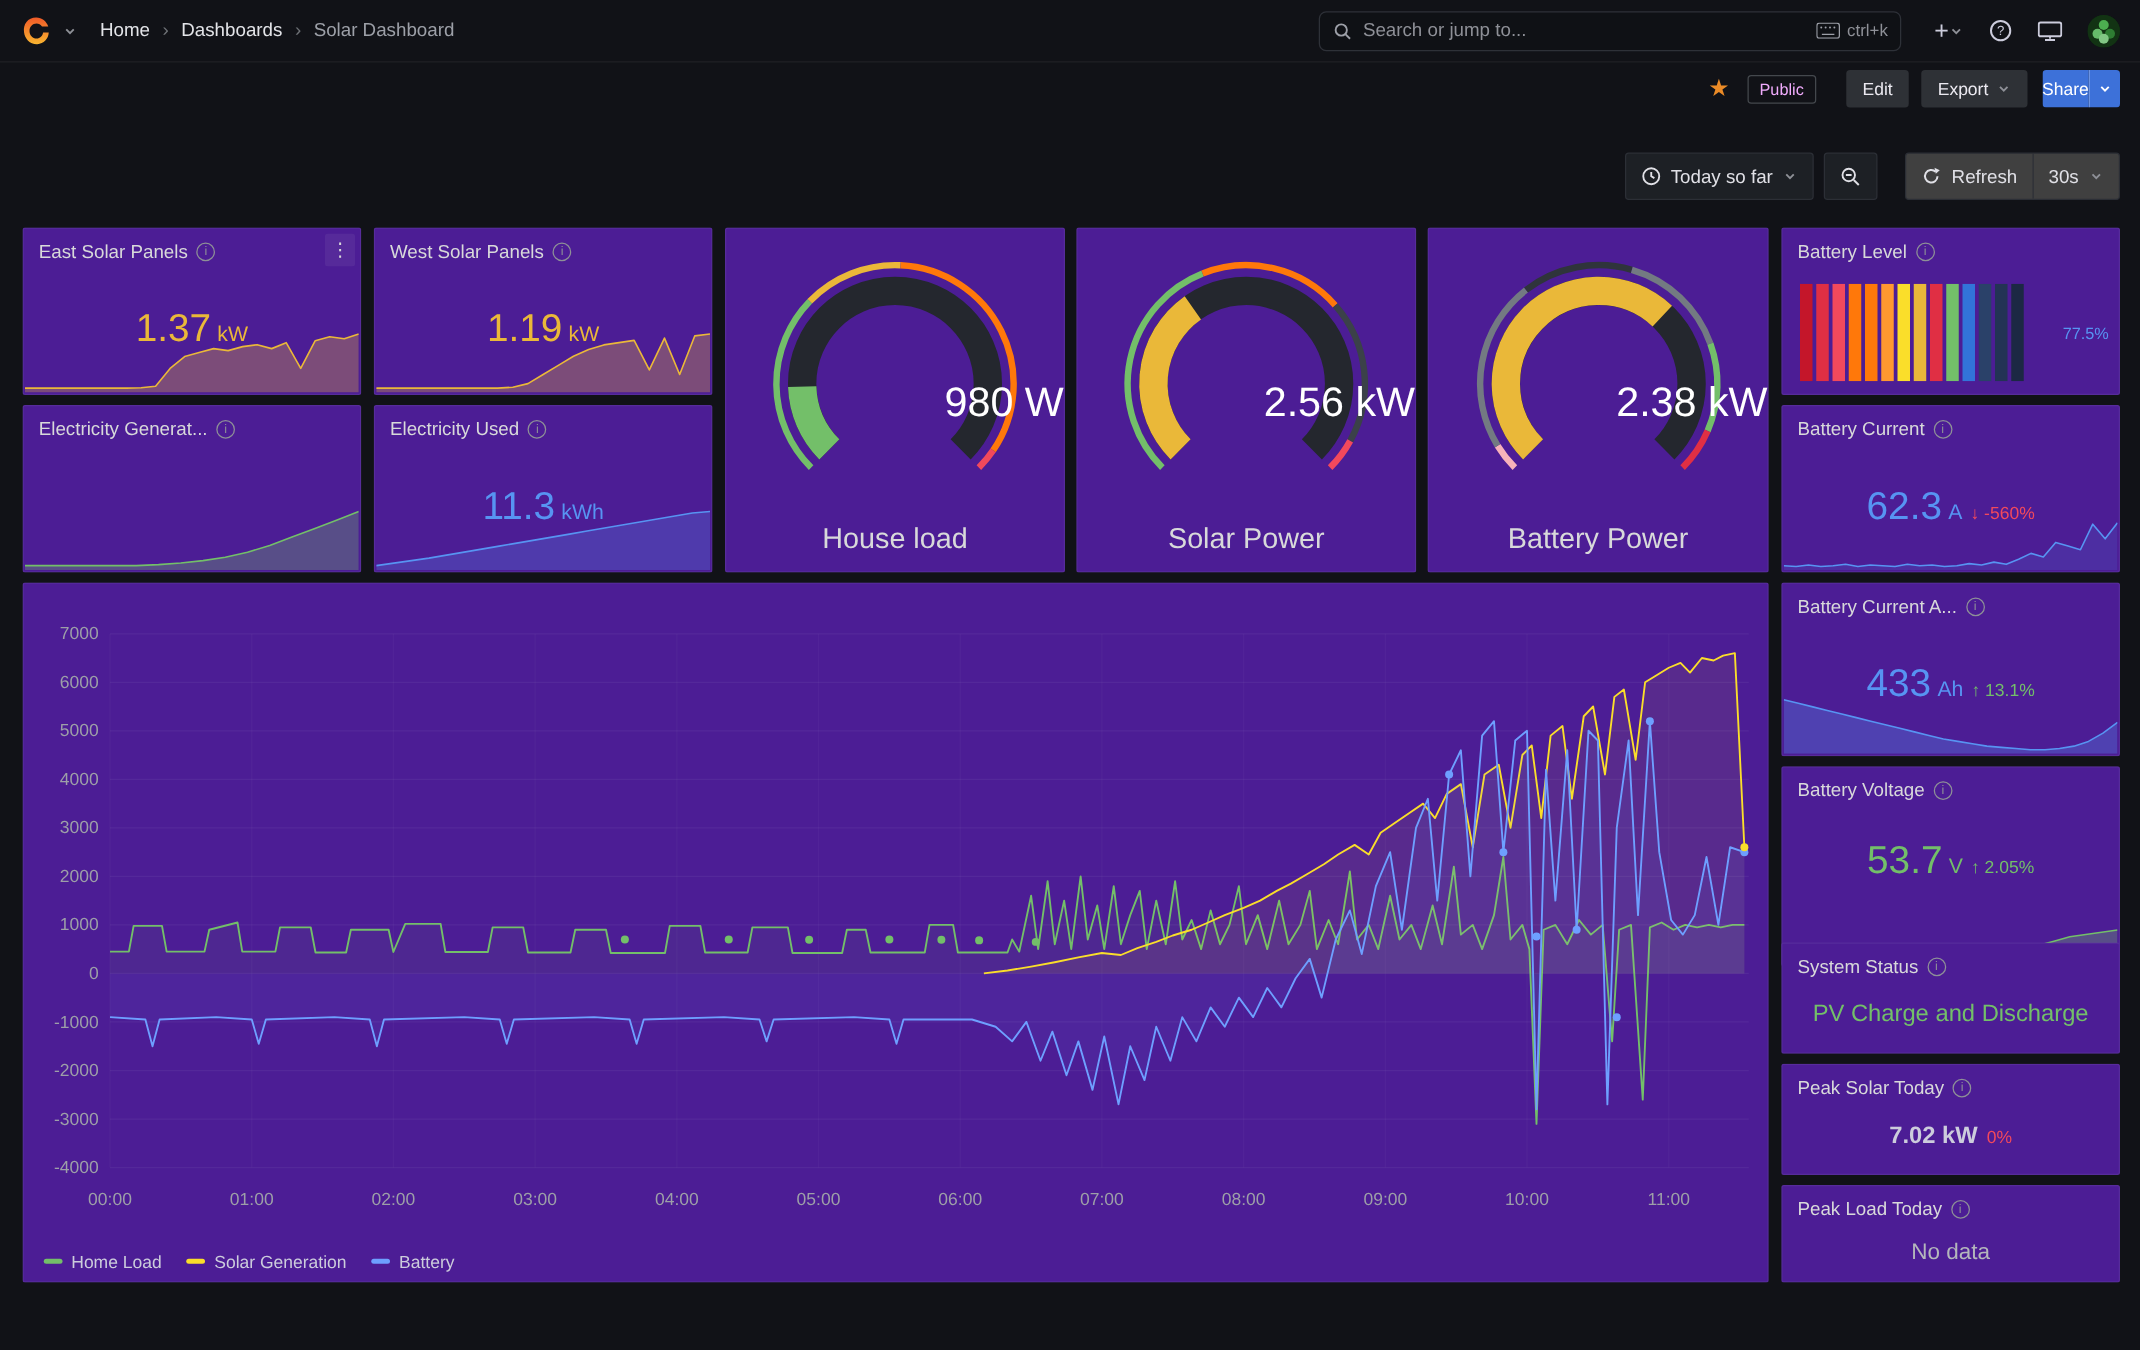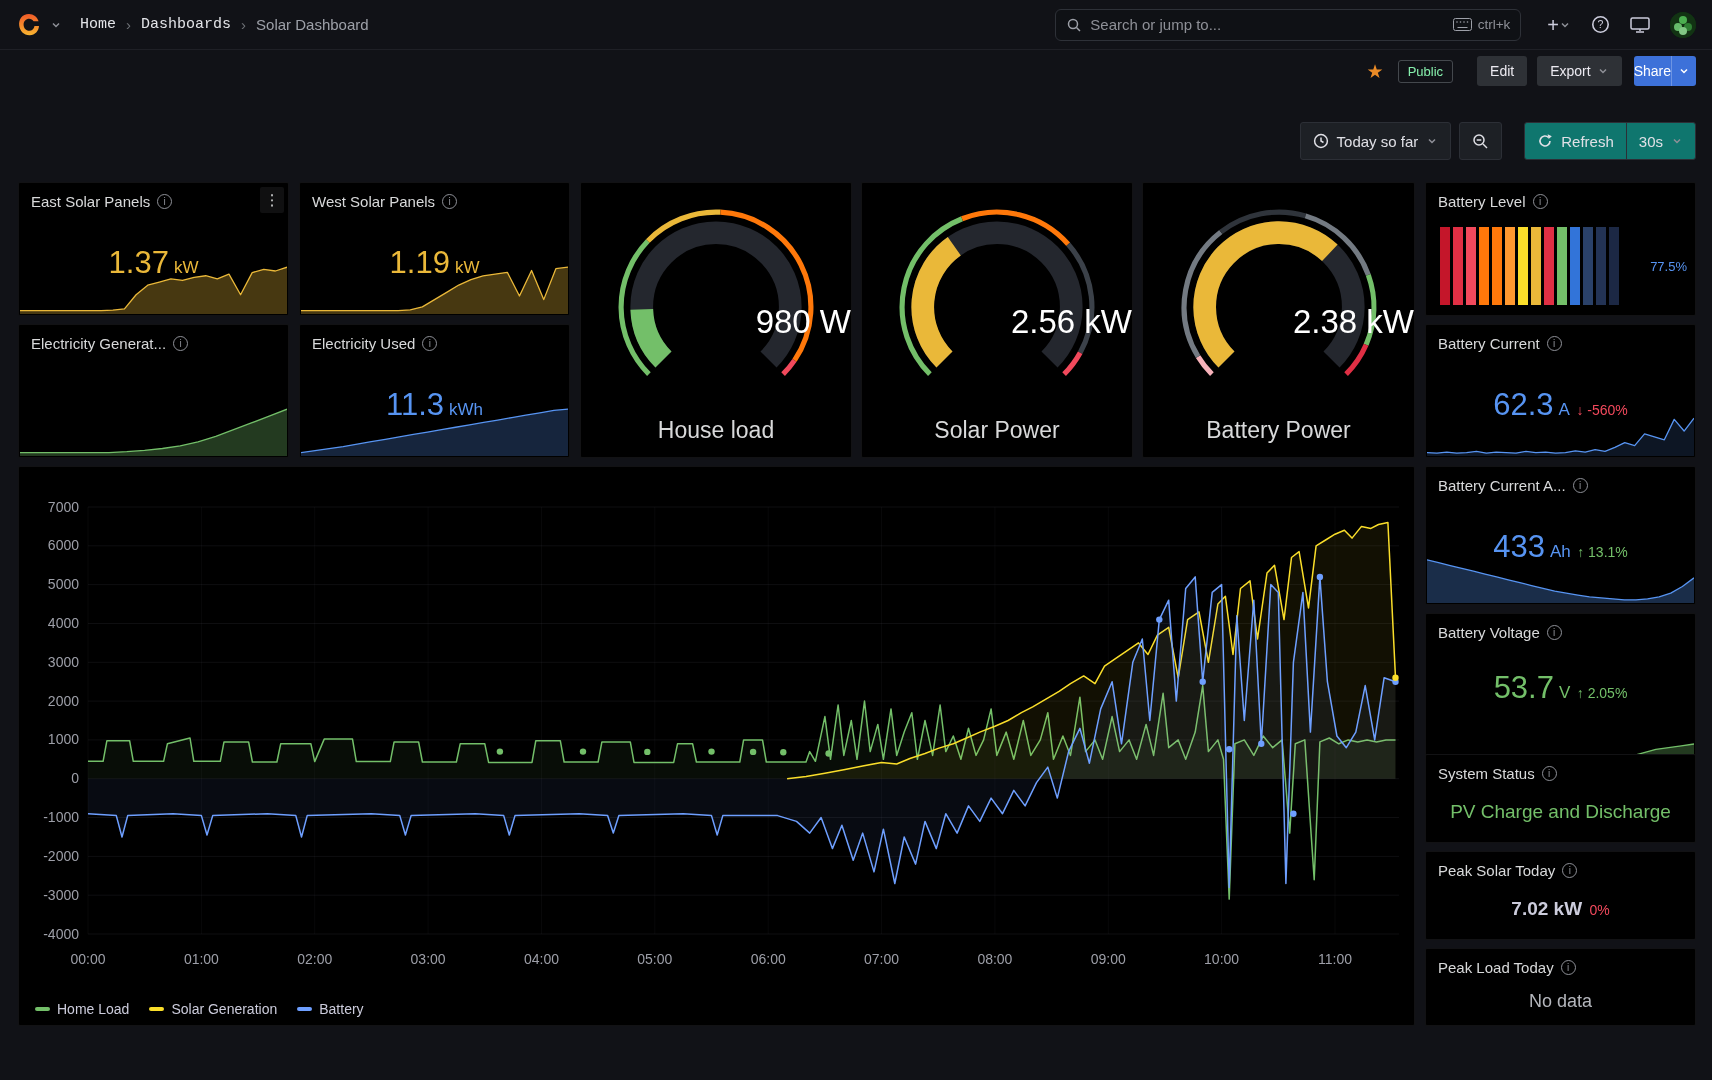--- a/index.html
+++ b/index.html
@@ -9,51 +9,51 @@
     background:#111217; color:#ccccdc; overflow:hidden; position:relative;
     font-family:"Liberation Sans", sans-serif;
   }
   
   .topnav{position:absolute;top:0;left:0;right:0;height:50px;display:flex;align-items:center;
     padding:0 16px;border-bottom:1px solid rgba(204,204,220,0.08);background:#111217;z-index:5;}
   .nav-left{flex:1;display:flex;align-items:center;gap:8px;}
   .logo{display:flex;align-items:center;cursor:pointer;}
   .chev{display:inline-flex;align-items:center;color:#8e9097;}
   .breadcrumb{display:flex;align-items:center;gap:10px;margin-left:10px;font-size:15px;}
-  .breadcrumb a{color:#e3e4e8;text-decoration:none;cursor:pointer;font-family:Liberation Mono, monospace;}
+  .breadcrumb a{color:#e3e4e8;text-decoration:none;cursor:pointer;}
   .breadcrumb .sep{color:#6e7176;font-size:15px;}
   .crumb-current{color:#9da0a8;text-align:center;}
   .searchbox{width:466px;height:32px;background:#0f1115;border:1px solid #2e3138;border-radius:6px;
     display:flex;align-items:center;padding:0 10px;gap:8px;cursor:text;}
   .searchbox .placeholder{color:#8e9097;font-size:15px;flex:1;}
   .shortcut{display:flex;align-items:center;gap:6px;color:#8e9097;font-size:13.5px;}
   .nav-right{display:flex;align-items:center;gap:20px;margin-left:26px;}
   .nav-ic{display:flex;align-items:center;color:#ccccdc;cursor:pointer;}
   .plus{font-size:20px;color:#ccccdc;line-height:1;}
   .avatar{width:26px;height:26px;border-radius:50%;overflow:hidden;background:#0c2b13;display:flex;align-items:center;justify-content:center;}
   
   .subnav{position:absolute;top:56px;right:16px;display:flex;align-items:center;gap:10px;z-index:4;}
   .star{color:#eb8b27;font-size:19px;line-height:1;cursor:pointer;margin-right:4px;}
-  .badge{border:1px solid #44484d;color:#86efac;font-size:13px;border-radius:3px;padding:3px 9px;cursor:pointer;}
+  .badge{border:1px solid #44484d;color:#f0abfc;font-size:13px;border-radius:3px;padding:3px 9px;cursor:pointer;}
   .btn{background:#2e3136;border:none;color:#eceaf1;font-size:14px;height:30px;padding:0 13px;border-radius:3px;
     display:inline-flex;align-items:center;gap:6px;cursor:pointer;font-family:inherit;}
   .btn.first{margin-left:14px;}
   .share-btn{display:flex;height:30px;border-radius:3px;overflow:hidden;cursor:pointer;margin-left:2px;}
   .share-main{background:#3d71d9;color:#fff;font-size:14px;display:flex;align-items:center;padding:0 0;}
   .share-caret{background:#3d71d9;border-left:1px solid rgba(255,255,255,0.25);display:flex;align-items:center;padding:0 6px;color:#fff;}
   
   .timebar{position:absolute;top:122px;right:16px;display:flex;align-items:center;gap:8px;z-index:4;}
   .tb-btn{background:#1d2025;border:1px solid #2c2f36;color:#e0e0e6;height:38px;border-radius:3px;
     display:inline-flex;align-items:center;gap:8px;padding:0 12px;font-size:15px;cursor:pointer;font-family:inherit;}
-  .tb-group{display:flex;height:38px;border:1px solid #2c2f36;border-radius:3px;overflow:hidden;margin-left:14px;background:#0f766e;}
+  .tb-group{display:flex;height:38px;border:1px solid #2c2f36;border-radius:3px;overflow:hidden;margin-left:14px;background:#404040;}
   .tb-group .seg{background:transparent;border:none;color:#e0e0e6;display:inline-flex;align-items:center;gap:8px;
     padding:0 12px;font-size:15px;cursor:pointer;font-family:inherit;}
   .tb-group .seg + .seg{border-left:1px solid #2c2f36;}
   
-  .panel{position:absolute;background:#000000;border:1px solid rgba(204,204,220,0.09);border-radius:2px;}
+  .panel{position:absolute;background:#4c1d95;border:1px solid rgba(204,204,220,0.09);border-radius:2px;}
   .p-head{position:absolute;top:8px;left:12px;right:8px;display:flex;align-items:center;gap:7px;height:20px;}
   .p-title{font-size:15px;color:#d8d9da;white-space:nowrap;cursor:pointer;}
   .i-info{width:15px;height:15px;border:1.4px solid #8e9097;border-radius:50%;color:#8e9097;font-size:10px;
     display:inline-flex;align-items:center;justify-content:center;cursor:pointer;font-style:normal;flex:none;}
   .kebab{position:absolute;top:4px;right:4px;width:24px;height:26px;background:rgba(204,204,220,0.08);border-radius:2px;
     color:#d8d9da;font-size:15px;display:flex;align-items:center;justify-content:center;cursor:pointer;}
   .stat-value{position:absolute;top:62px;left:0;right:0;text-align:center;white-space:nowrap;}
   .num{font-size:31px;font-weight:500;}
   .unit{font-size:17px;font-weight:500;margin-left:5px;}
   .delta{font-size:14px;margin-left:2px;font-weight:500;}

